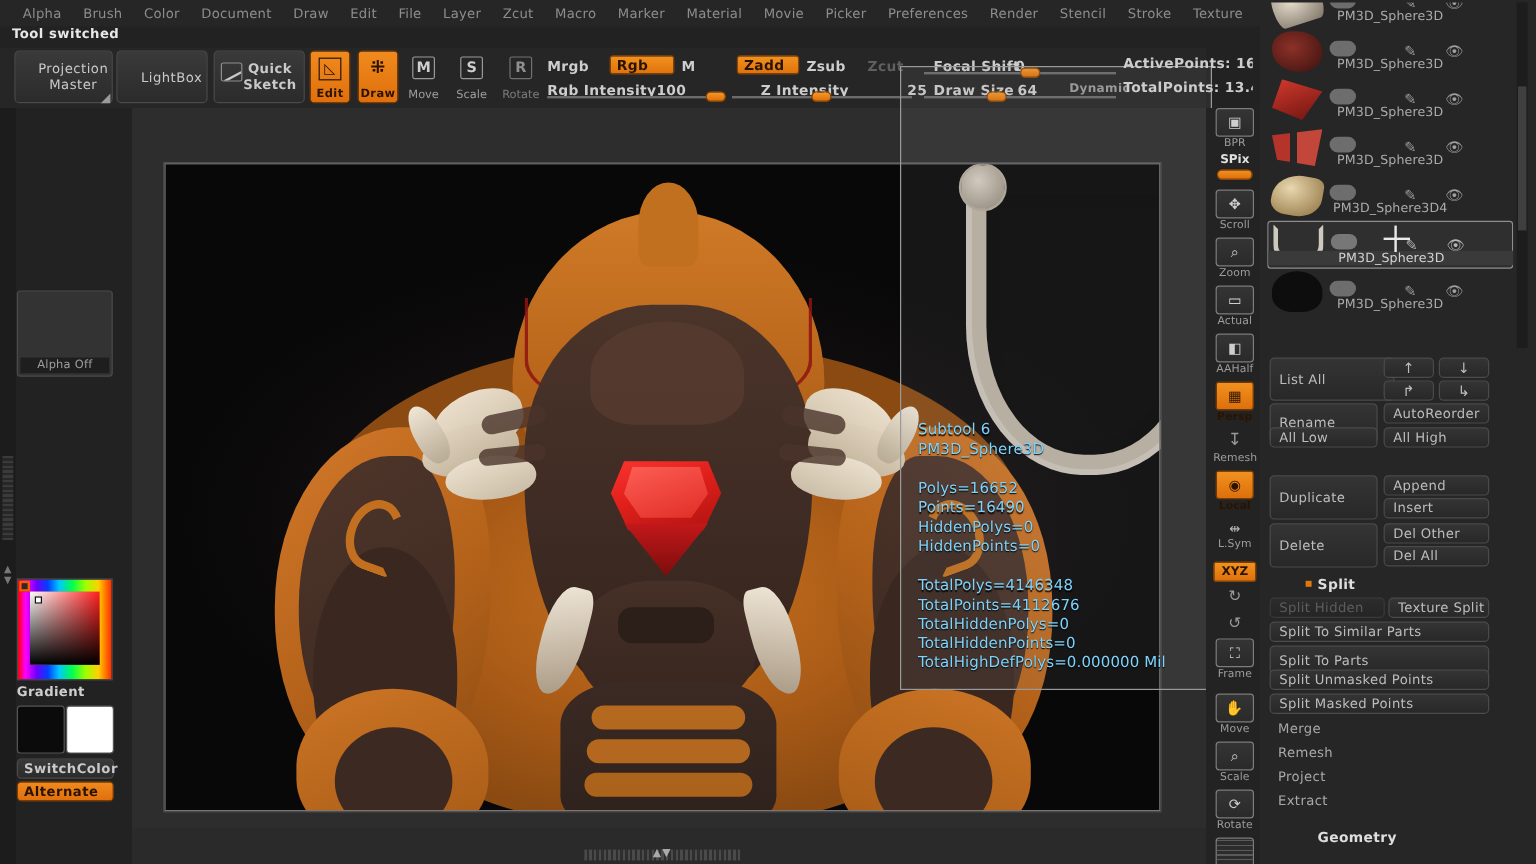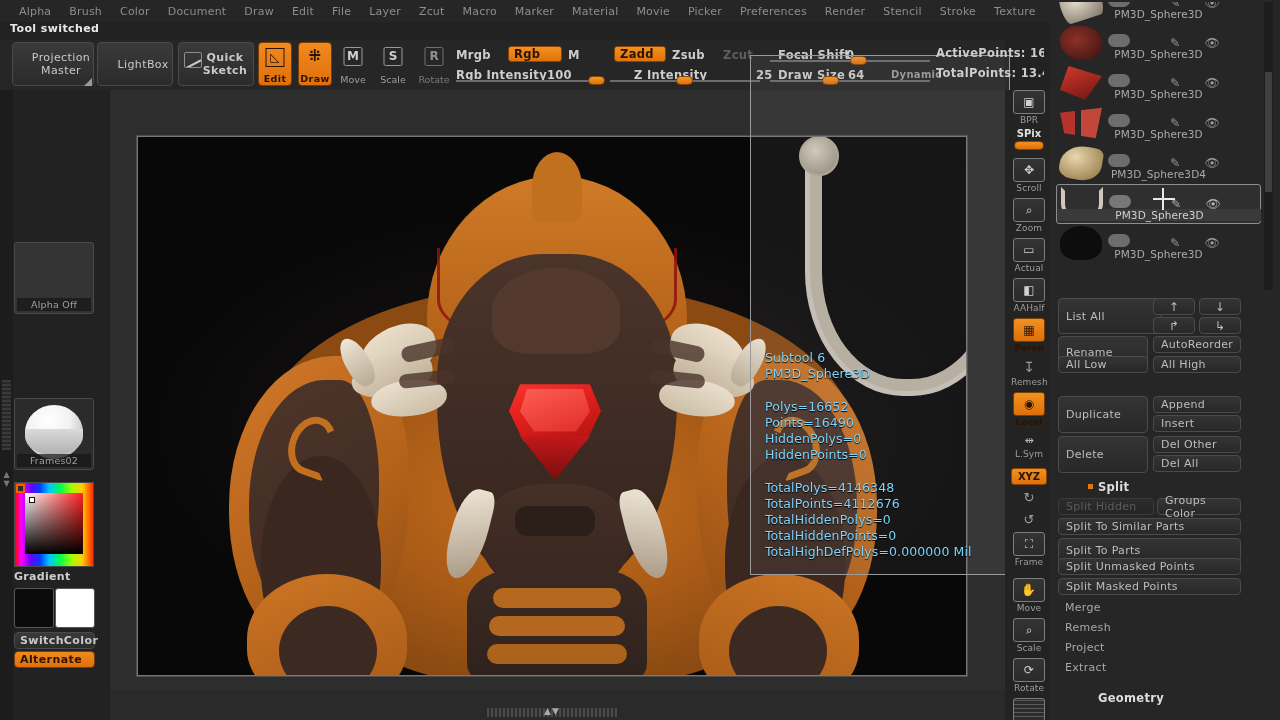--- a/index.html
+++ b/index.html
@@ -283,27 +283,20 @@
       <div class="arrows">▲<br>▼</div>
     </div>
 
 
 
     <div class="lp" style="top:152px;height:72px;background:#333;">
       <div class="cap">Alpha Off</div>
     </div>
 
 
-    <div class="lp" style="top:308px;height:72px;background:#2b2b2b;">
-      <div style="position:absolute;left:10px;top:6px;width:58px;height:54px;border-radius:50%;
-        background:radial-gradient(circle at 40% 28%,#ffffff 0%,#f2f2f2 42%,#c6c6c6 72%,#9a9a9a 100%);"></div>
-      <div style="position:absolute;left:10px;top:30px;width:58px;height:26px;border-radius:0 0 50% 50%/0 0 70% 70%;
-        background:linear-gradient(#dadada,#b0b0b0);"></div>
-      <div class="cap">Frames02</div>
-    </div>
 
     <div style="position:absolute;left:14px;top:392px;width:80px;height:85px;border:1px solid #4a4a4a;
       background:linear-gradient(90deg,#ff0000 0%,#ff00ff 8%,#6a00ff 20%,#0040ff 32%,#00c8ff 44%,#00ff4d 58%,#9dff00 72%,#ffd000 86%,#ff2a00 100%);">
       <div style="position:absolute;left:10px;top:10px;right:10px;bottom:12px;
         background:linear-gradient(0deg,#000,rgba(0,0,0,0)),linear-gradient(90deg,#fff,rgba(255,255,255,0)),#ff1f1f;"></div>
       <div style="position:absolute;left:1px;top:1px;width:9px;height:9px;border:2px solid #ff5a00;background:#2b2b2b;"></div>
       <div style="position:absolute;left:14px;top:14px;width:6px;height:6px;border:1px solid #111;background:#fff;"></div>
     </div>
     <div style="position:absolute;left:14px;top:480px;width:80px;height:14px;color:#cfcfcf;font-size:11px;font-weight:bold;letter-spacing:.3px;">Gradient</div>
 
@@ -661,21 +654,21 @@
     <div class="pbtn" style="left:103px;top:415px;width:88px;height:17px;">Insert</div>
 
     <div class="pbtn" style="left:8px;top:436px;width:90px;height:37px;">Delete</div>
     <div class="pbtn" style="left:103px;top:436px;width:88px;height:17px;">Del Other</div>
     <div class="pbtn" style="left:103px;top:455px;width:88px;height:17px;">Del All</div>
 
     <div class="secdot" style="left:38px;top:484px;"></div>
     <div class="sechead" style="left:48px;top:480px;">Split</div>
 
     <div class="pbtn dim" style="left:8px;top:498px;width:96px;height:17px;">Split Hidden</div>
-    <div class="pbtn" style="left:107px;top:498px;width:84px;height:17px;">Groups Color</div>
+    <div class="pbtn" style="left:107px;top:498px;width:84px;height:17px;">Texture Split</div>
     <div class="pbtn" style="left:8px;top:518px;width:183px;height:17px;">Split To Similar Parts</div>
     <div class="pbtn" style="left:8px;top:538px;width:183px;height:24px;">Split To Parts</div>
     <div class="pbtn" style="left:8px;top:558px;width:183px;height:17px;">Split Unmasked Points</div>
     <div class="pbtn" style="left:8px;top:578px;width:183px;height:17px;">Split Masked Points</div>
 
     <div class="pbtn plain" style="left:8px;top:598px;width:183px;height:19px;color:#a8a8a8;">Merge</div>
     <div class="pbtn plain" style="left:8px;top:618px;width:183px;height:19px;color:#a8a8a8;">Remesh</div>
     <div class="pbtn plain" style="left:8px;top:638px;width:183px;height:19px;color:#a8a8a8;">Project</div>
     <div class="pbtn plain" style="left:8px;top:658px;width:183px;height:19px;color:#a8a8a8;">Extract</div>
 

